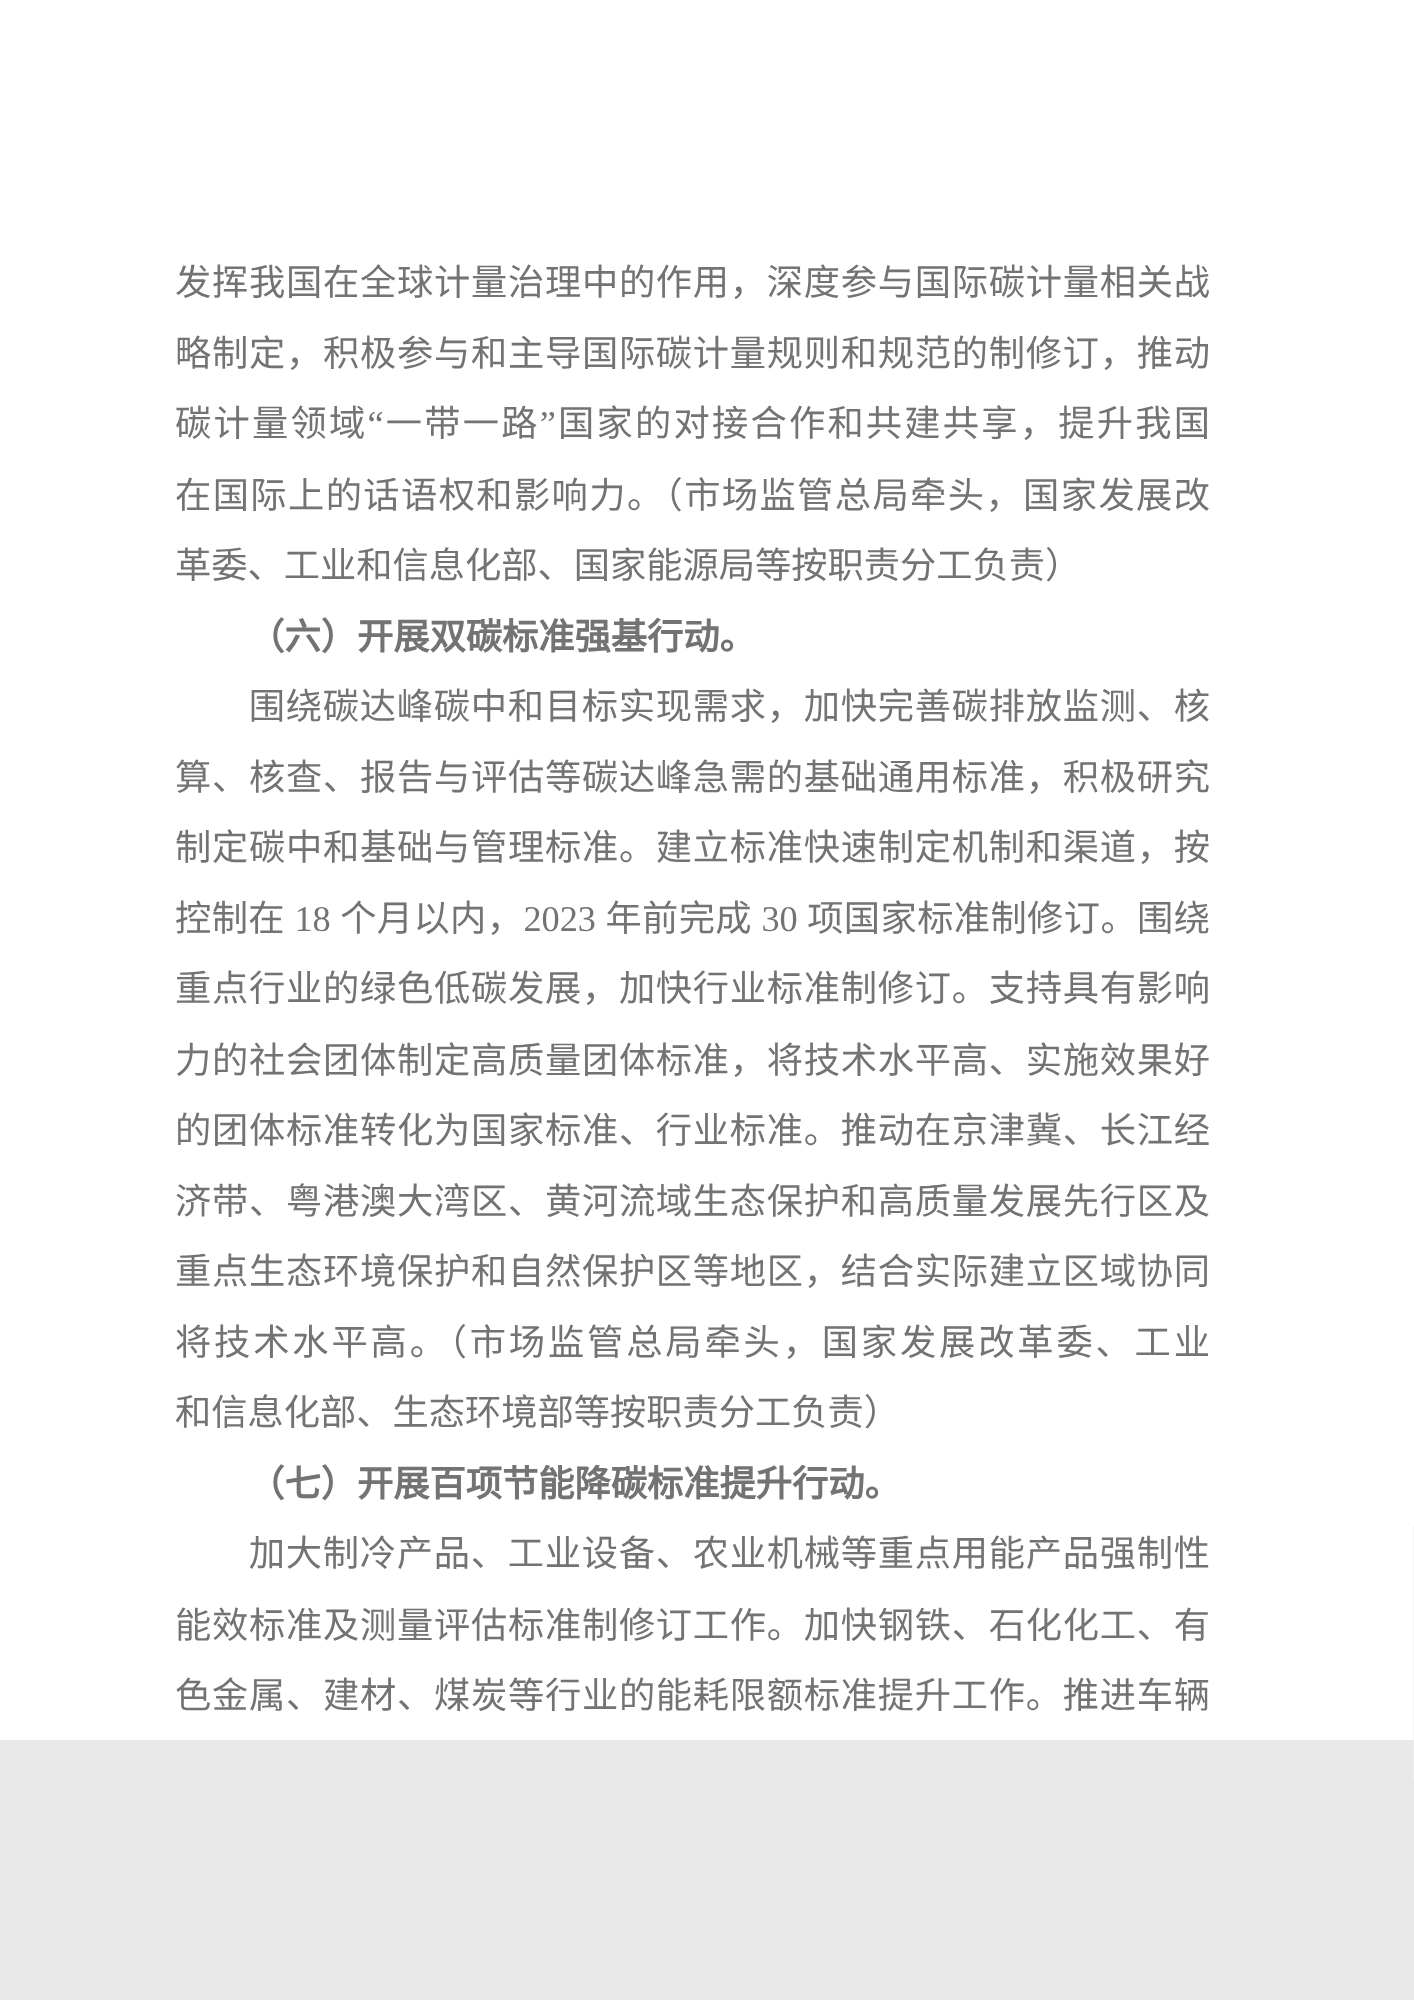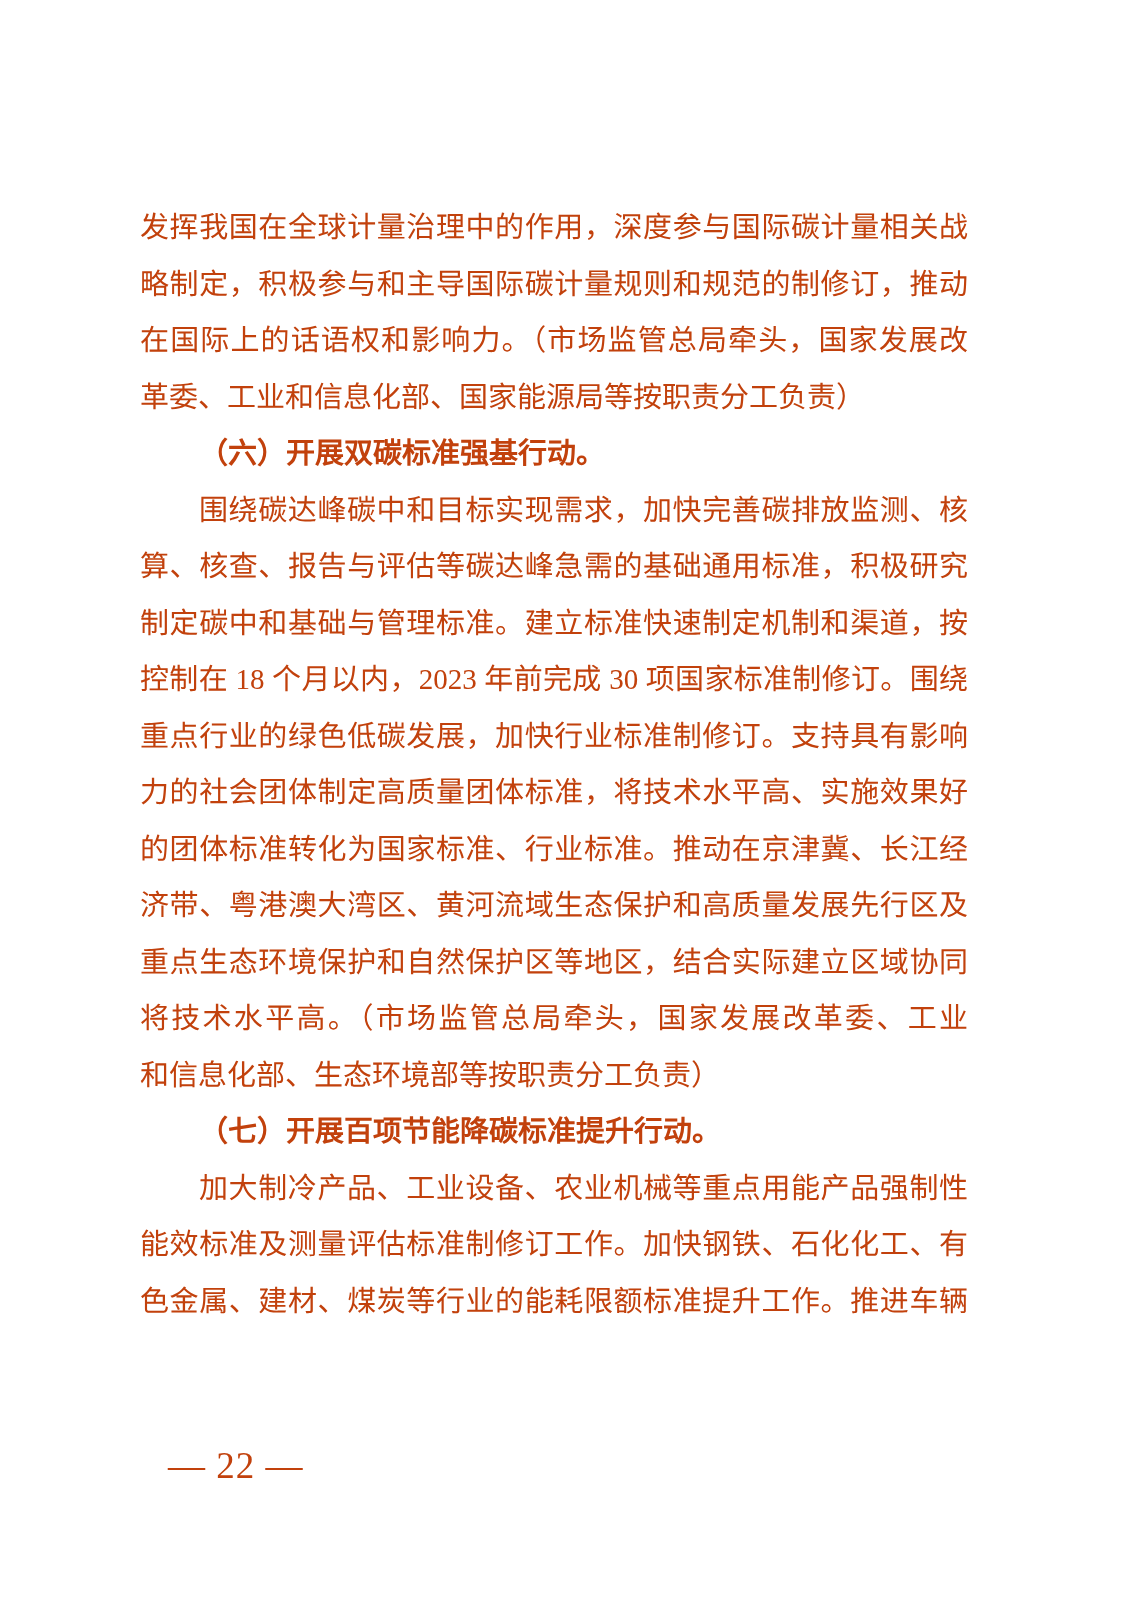--- a/index.html
+++ b/index.html
@@ -3,24 +3,24 @@
 <meta charset="utf-8">
 <style>
   html, body {
     margin: 0;
     padding: 0;
     background: #e8e8e8;
   }
   .page {
     position: relative;
     width: 1131px;
-    height: 1600px;
+    height: 1392px;
     margin: 0 auto;
     background: #ffffff;
-    color: #c2410c;
+    color: #737373;
     font-family: "Liberation Serif", "DejaVu Serif", serif;
     overflow: hidden;
   }
   .text-block {
     position: absolute;
     left: 140px;
     top: 199px;
     width: 828px;
   }
   .line {
@@ -53,20 +53,21 @@
   }
 </style>
 </head>
 <body>
 
 <div class="page">
   <div class="text-block">
 
   <div class="line">发挥我国在全球计量治理中的作用，深度参与国际碳计量相关战</div>
       <div class="line">略制定，积极参与和主导国际碳计量规则和规范的制修订，推动</div>
+      <div class="line">碳计量领域“一带一路”国家的对接合作和共建共享，提升我国</div>
       <div class="line">在国际上的话语权和影响力。（市场监管总局牵头，国家发展改</div>
       <div class="line no-justify">革委、工业和信息化部、国家能源局等按职责分工负责）</div>
       <div class="line heading indent no-justify">（六）开展双碳标准强基行动。</div>
       <div class="line indent">围绕碳达峰碳中和目标实现需求，加快完善碳排放监测、核</div>
       <div class="line">算、核查、报告与评估等碳达峰急需的基础通用标准，积极研究</div>
       <div class="line">制定碳中和基础与管理标准。建立标准快速制定机制和渠道，按</div>
       <div class="line">控制在 18 个月以内，2023 年前完成 30 项国家标准制修订。围绕</div>
       <div class="line">重点行业的绿色低碳发展，加快行业标准制修订。支持具有影响</div>
       <div class="line">力的社会团体制定高质量团体标准，将技术水平高、实施效果好</div>
       <div class="line">的团体标准转化为国家标准、行业标准。推动在京津冀、长江经</div>

